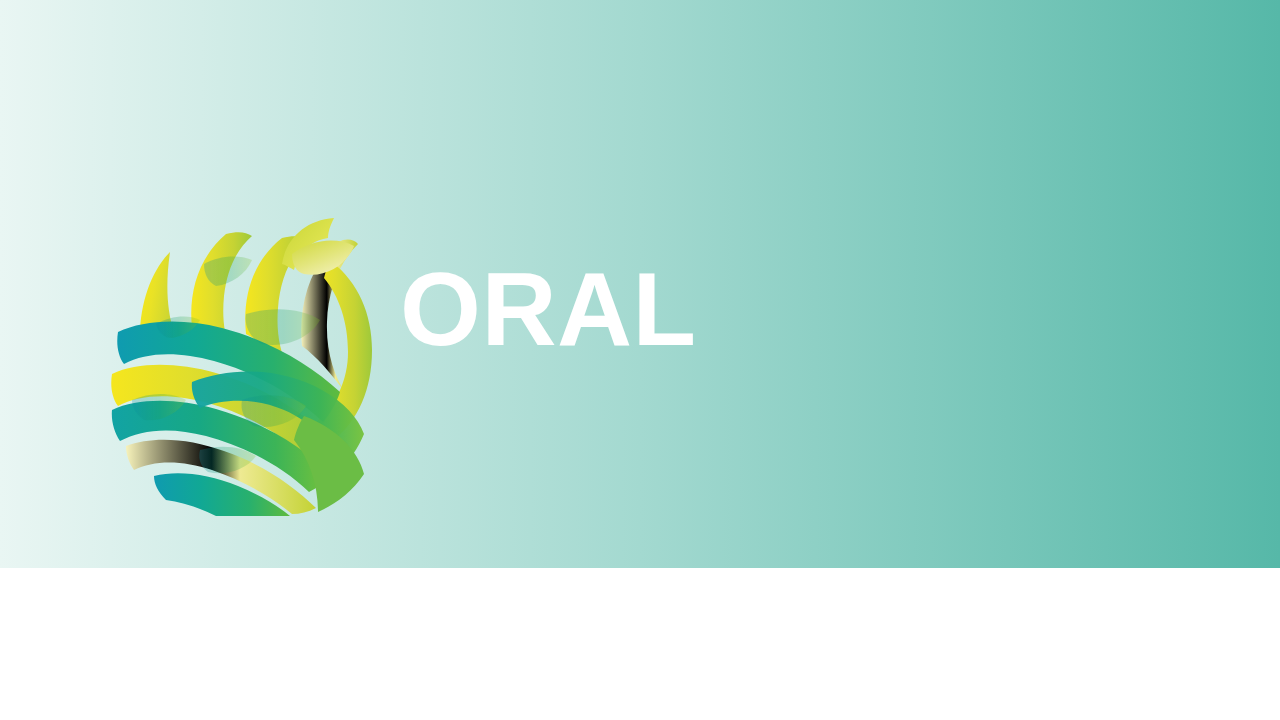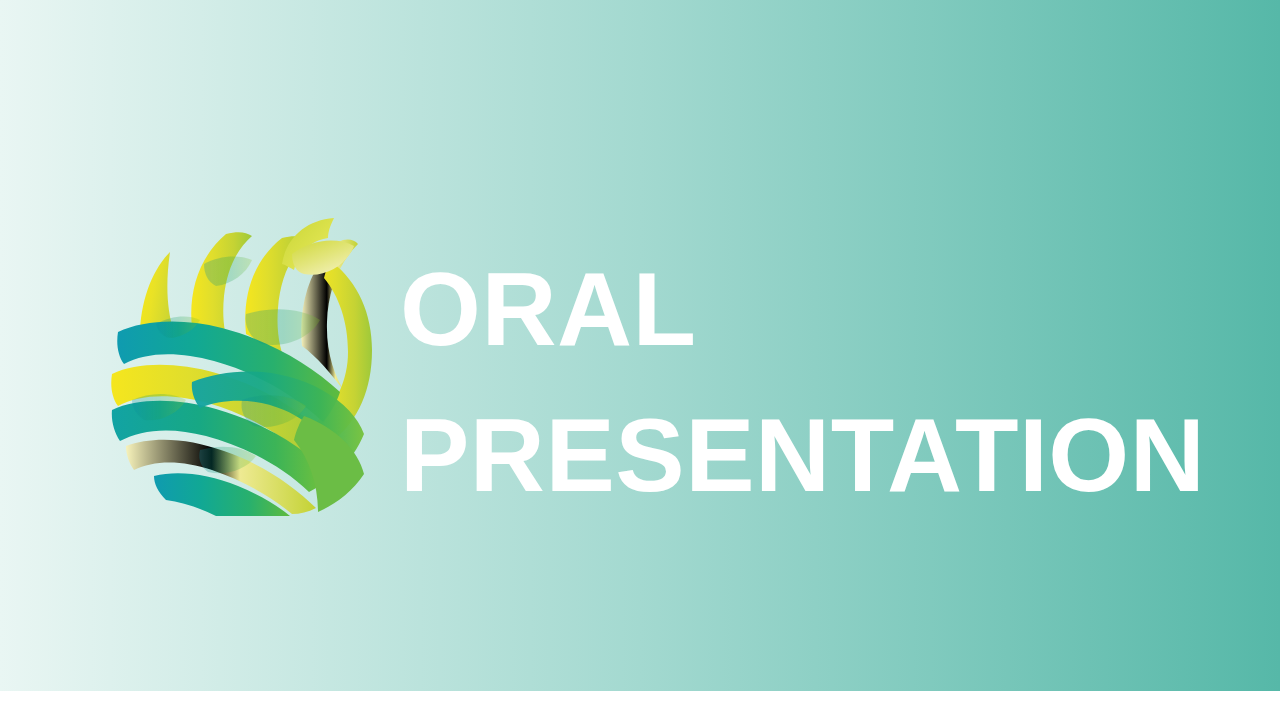--- a/index.html
+++ b/index.html
@@ -9,21 +9,21 @@
     height: 720px;
     overflow: hidden;
   }
   body {
     font-family: "Liberation Sans", sans-serif;
   }
 
   #slide {
     position: relative;
     width: 1280px;
-    height: 691px;
+    height: 568px;
     background: linear-gradient(90deg,
         #e9f6f3 0%,
         #e3f3f0 6%,
         #cfeae4 18%,
         #bde2db 30%,
         #aedcd3 42%,
         #a0d7cd 54%,
         #8bcec2 68%,
         #74c3b5 82%,
         #5fbbac 93%,
@@ -194,16 +194,15 @@
         <path d="M146,196 C168,188 194,190 210,202 C200,218 178,226 158,222
                  C148,216 144,206 146,196 Z" fill="url(#gLand)"></path>
         <path d="M104,246 C124,240 146,242 160,252 C150,266 130,272 112,268
                  C104,262 102,254 104,246 Z" fill="url(#gLand)"></path>
       </g>
     </svg>
   </div>
 
   <div id="title-block">
     <div class="title-line" style="color: rgb(255, 255, 255);">ORAL</div>
-    <div class="title-line" style="color: rgb(255, 255, 255);">PRESENTATION</div>
   </div>
 
 </div>
 
 </body></html>

